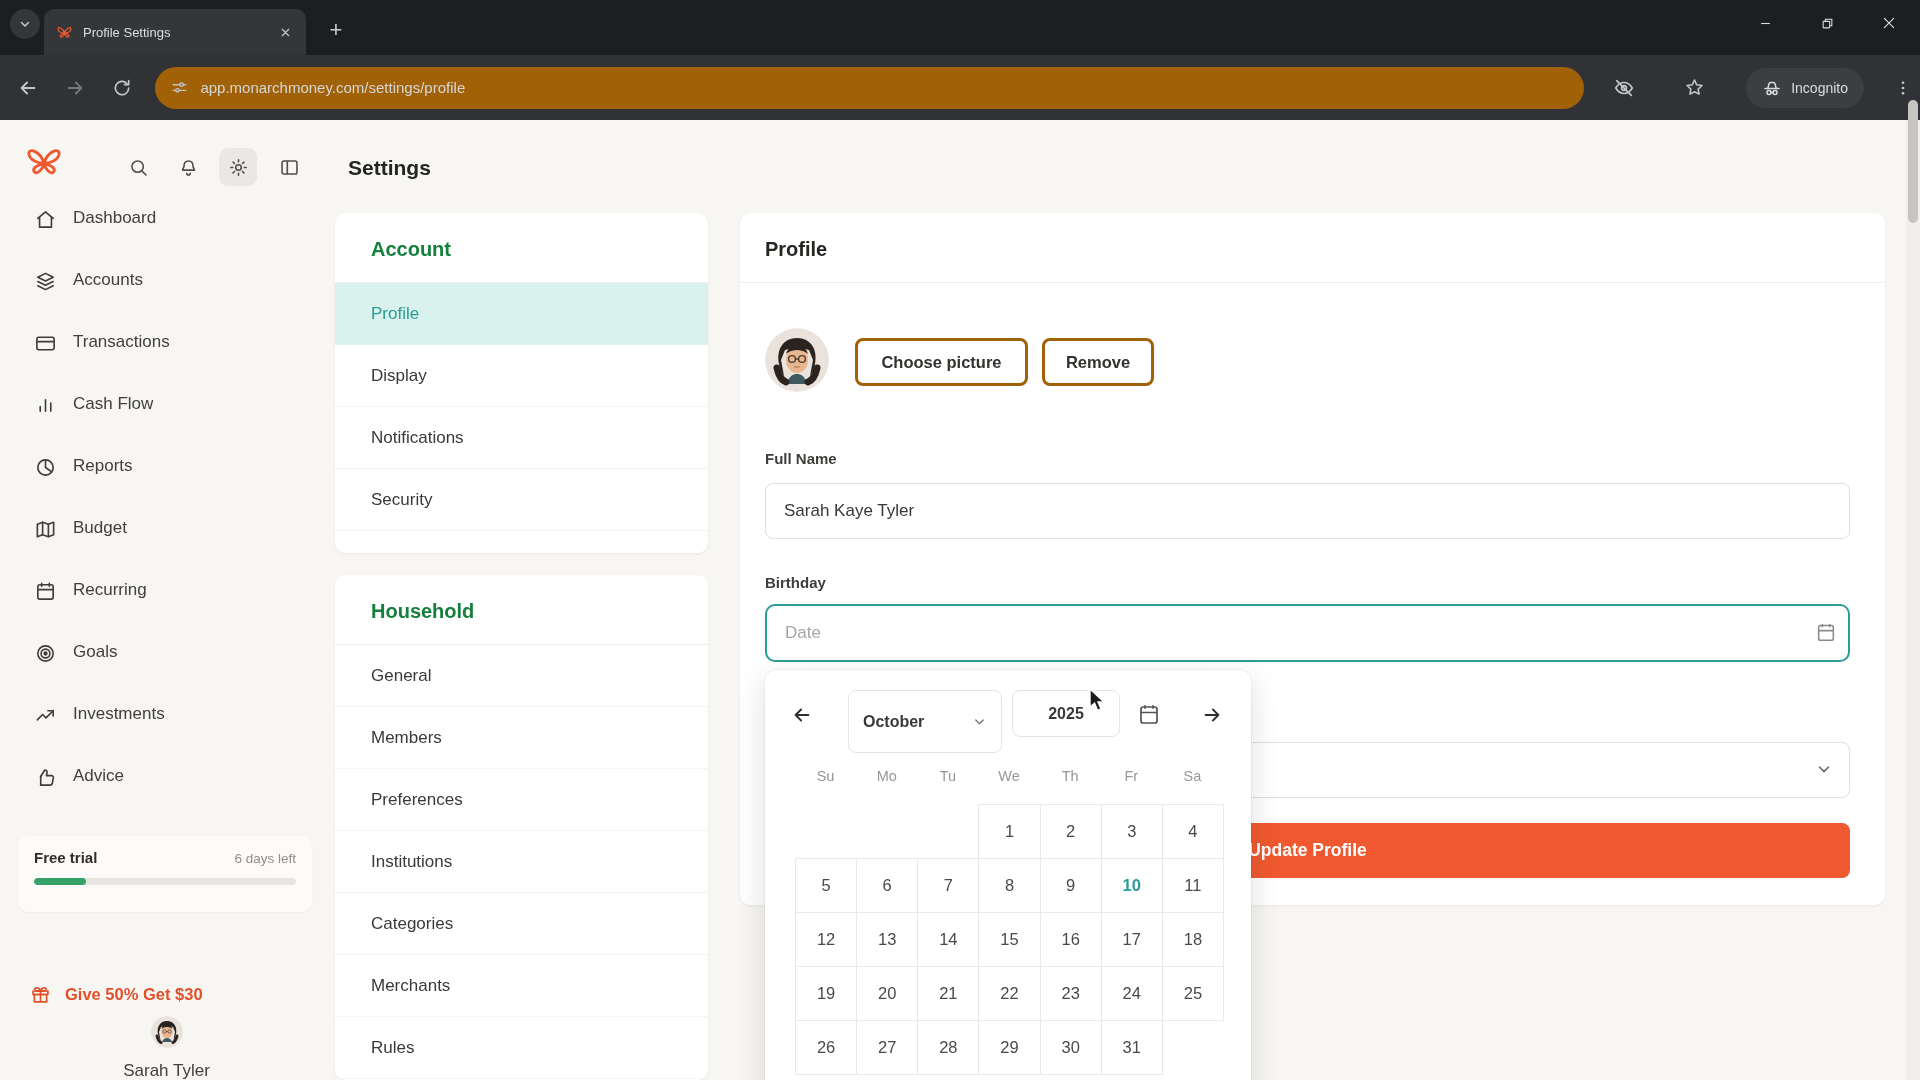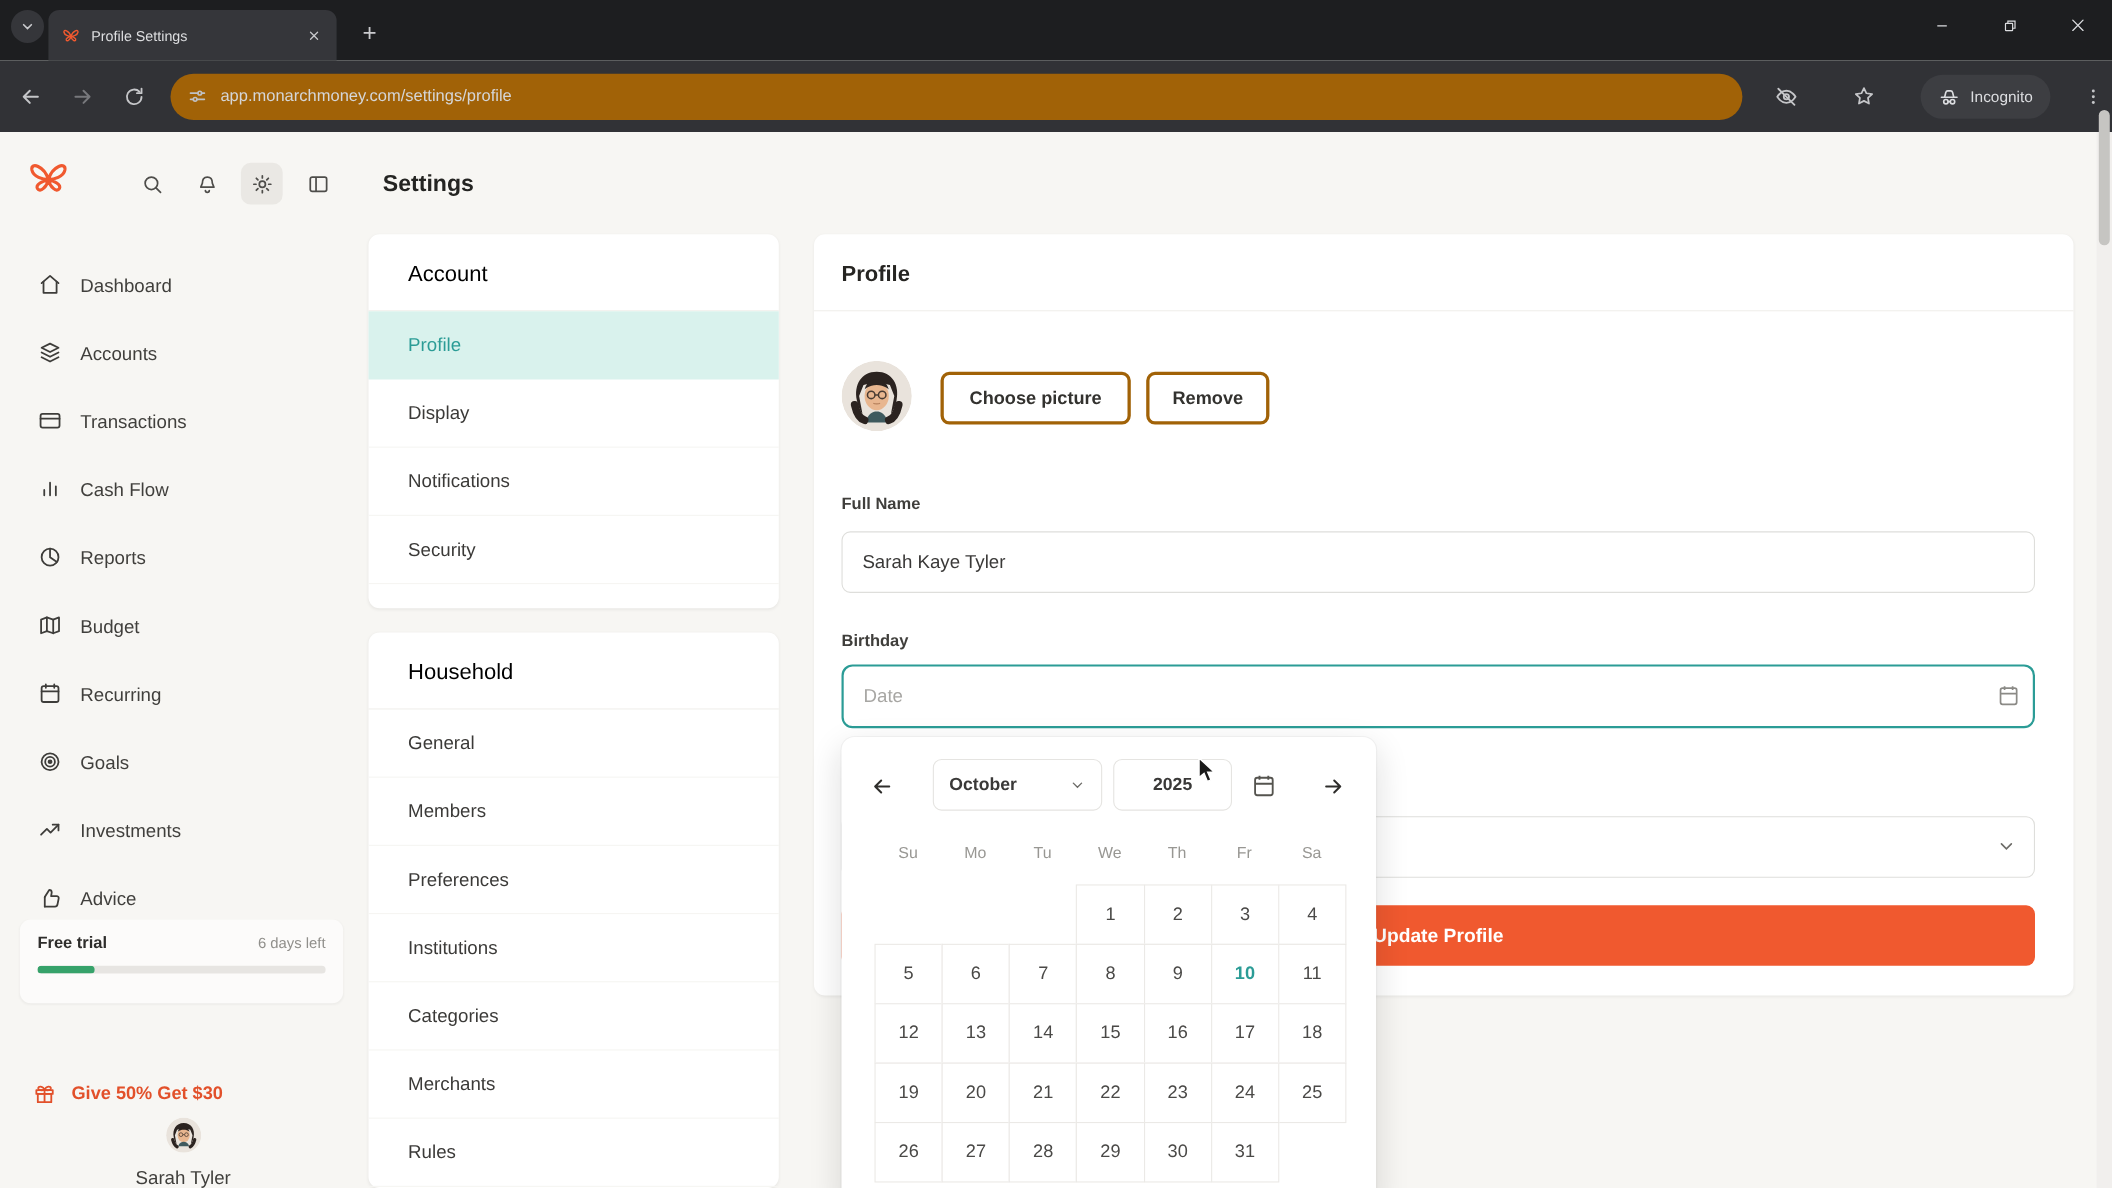--- a/index.html
+++ b/index.html
@@ -30,41 +30,41 @@
   .app { position:absolute; left:0; top:120px; width:1920px; height:960px; background:#f7f6f3; }
 
   
   .logo { position:absolute; left:24px; top:22px; width:40px; height:40px; color:var(--brand-orange,#f0592f); }
   .hdr-ico { position:absolute; top:28px; width:38px; height:38px; border-radius:9px; display:flex; align-items:center; justify-content:center; color:#4e4d4a; }
   .hdr-ico.active { background:#eae8e4; }
   .page-title { position:absolute; left:348px; top:36px; font-size:21px; font-weight:700; color:#242422; }
 
   
   .side-nav { position:absolute; left:0; top:88px; width:330px; }
-  .side-item { height:62px; display:flex; align-items:flex-end; gap:16px; padding-left:34px; color:#403f3c; font-size:17px; font-weight:500; cursor:default; }
+  .side-item { height:62px; display:flex; align-items:flex-start; gap:16px; padding-left:34px; color:#403f3c; font-size:17px; font-weight:500; cursor:default; }
   .side-item .ic { width:23px; height:23px; color:#3e3d3a; flex:0 0 auto; display:flex; }
   .trial-card { position:absolute; left:18px; top:716px; width:294px; height:76px; background:#fcfbfa; border-radius:10px; padding:13px 16px; box-shadow:0 1px 2px rgba(0,0,0,.04); }
   .trial-row { display:flex; justify-content:space-between; align-items:baseline; }
   .trial-label { font-size:15px; font-weight:700; color:#2e2d2b; }
   .trial-remaining { font-size:13.5px; color:#908f8b; }
   .trial-track { margin-top:12px; height:7px; border-radius:4px; background:#e7e5e2; overflow:hidden; }
   .trial-fill { height:100%; border-radius:4px; background:var(--trial-green,#36a26a); }
   .referral { position:absolute; left:30px; top:828px; display:flex; align-items:center; gap:14px; color:var(--referral-orange,#e2502a); font-size:16.5px; font-weight:700;margin-top:36px; }
   .referral .ic { width:21px; height:21px; display:flex; }
   .user-row { position:absolute; left:24px; top:896px; width:285px; display:flex; align-items:center; gap:13px;flex-direction:column; }
   .user-avatar { width:32px; height:32px; border-radius:50%; overflow:hidden; flex:0 0 auto; }
   .user-name { font-size:17px; font-weight:500; color:#403f3c; flex:1; }
   .user-chevron { color:#55544f; display:flex; }
 
   
   .card { position:absolute; background:#fff; border-radius:10px; box-shadow:0 1px 3px rgba(20,20,18,.06); }
   .card-acct { left:335px; top:93px; width:373px; height:340px; }
   .card-house { left:335px; top:455px; width:373px; height:505px; }
   .card-main { left:740px; top:93px; width:1145px; height:692px; }
-  .group-title { padding:25px 36px 21px; font-size:20px; font-weight:400; color:#000000; }
+  .group-title { padding:25px 36px 21px; font-size:20px; font-weight:700; color:#15803d; }
   .group-divider { height:1px; background:#f0efec; }
   .nav2-item { height:62px; display:flex; align-items:center; padding-left:36px; font-size:17px; color:#3b3a38; border-bottom:1px solid #f6f5f2; cursor:default; }
   .nav2-item.active { background:var(--accent-teal-bg,#d9f2ed); color:var(--accent-teal,#2b9c96); border-bottom-color:transparent; }
 
   
   .main-title { padding:25px 25px 21px; font-size:20px; font-weight:700; color:#262522; }
   .avatar-big { position:absolute; left:25px; top:115px; width:64px; height:64px; border-radius:50%; overflow:hidden; }
   .btn { position:absolute; height:48px; background:#fff; border:3px solid #a16207; border-radius:8px; display:flex; align-items:center; justify-content:center; font-size:16.5px; font-weight:600; color:#33322f; cursor:default; }
   .btn-choose { left:115px; top:125px; width:173px; }
   .btn-remove { left:302px; top:125px; width:112px; }
@@ -76,21 +76,21 @@
   .select-row { position:absolute; left:25px; top:529px; width:1085px; height:56px; border:1px solid #dededb; border-radius:8px; background:#fff; }
   .select-chevron { position:absolute; right:16px; top:17px; color:#6d6c68; }
   .btn-update { position:absolute; left:25px; top:610px; width:1085px; height:55px; border-radius:8px; background:var(--brand-orange,#f0592f); color:#fff; font-size:17.5px; font-weight:700; display:flex; align-items:center; justify-content:center; cursor:default; }
 
   
   .datepicker { position:absolute; left:765px; top:670px; width:486px; height:430px; background:#fff; border-radius:12px; box-shadow:0 10px 30px rgba(20,20,18,.14), 0 0 0 1px rgba(20,20,18,.04); z-index:5; }
   .dp-header { position:absolute; left:0; top:20px; width:100%; height:48px; }
   .dp-arrow { position:absolute; top:10px; width:30px; height:30px; display:flex; align-items:center; justify-content:center; color:#2f2e2c; }
   .dp-arrow.prev { left:22px; }
   .dp-arrow.next { left:432px; }
-  .dp-month { position:absolute; left:83px; top:0; width:154px; height:47px; border:1px solid #e5e4e1; border-radius:8px; display:flex; align-items:center; padding:0 14px; font-size:16px; font-weight:600; color:#3a3938; }
+  .dp-month { position:absolute; left:83px; top:0; width:154px; height:63px; border:1px solid #e5e4e1; border-radius:8px; display:flex; align-items:center; padding:0 14px; font-size:16px; font-weight:600; color:#3a3938; }
   .dp-month .chev { margin-left:auto; color:#6d6c68; display:flex; }
   .dp-year { position:absolute; left:247px; top:0; width:108px; height:47px; border:1px solid #e5e4e1; border-radius:8px; display:flex; align-items:center; justify-content:center; font-size:16px; font-weight:600; color:#3a3938; }
   .dp-cal-ico { position:absolute; left:372px; top:12px; width:24px; height:24px; color:#55544f; }
   .dp-weekdays { position:absolute; left:30px; top:98px; width:428px; display:grid; grid-template-columns:repeat(7,1fr); }
   .dp-weekdays span { text-align:center; font-size:14.5px; color:#989793; }
   .cal-grid { position:absolute; left:30px; top:134px; width:428px; display:grid; grid-template-columns:repeat(7,1fr); grid-auto-rows:54px; }
   .cal-cell { border:1px solid #ebe9e6; margin:0 -1px -1px 0; display:flex; align-items:center; justify-content:center; font-size:16.5px; color:#4a4947; background:#fff; cursor:default; }
   .cal-cell.empty { border-color:transparent; background:transparent; }
   .cal-cell.selected { color:var(--accent-teal,#2b9c96); font-weight:600; }
 

